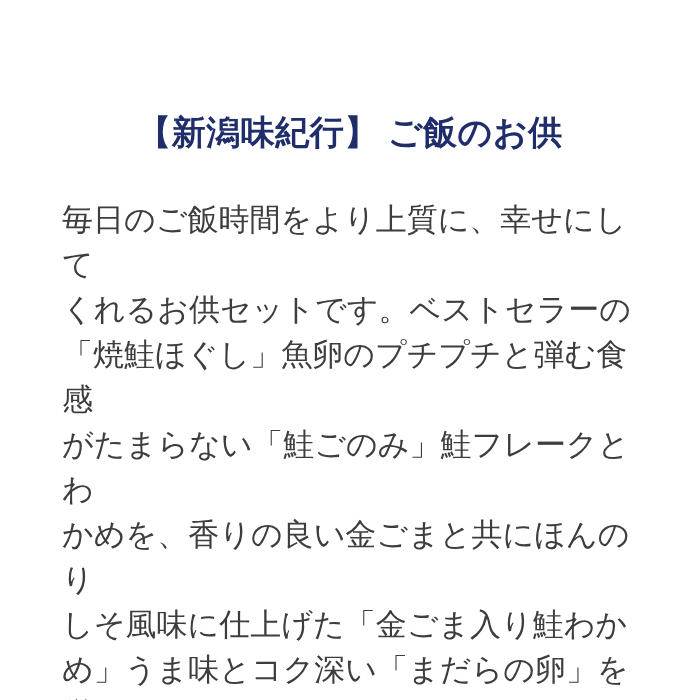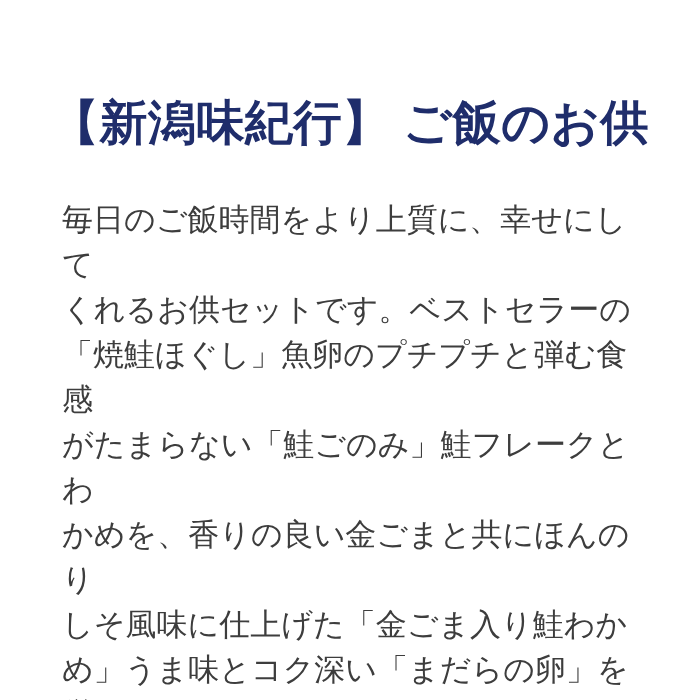--- a/index.html
+++ b/index.html
@@ -14,27 +14,27 @@
     position: relative;
     font-family: "Liberation Serif", "DejaVu Serif", serif;
   }
   .page {
     position: absolute;
     inset: 0;
     background: #ffffff;
   }
   .product-title {
     position: absolute;
-    top: 88px;
+    top: 108px;
     left: 0;
     width: 700px;
     margin: 0;
     text-align: center;
     font-family: "Liberation Serif", "DejaVu Serif", serif;
-    font-size: 48px;
+    font-size: 34px;
     font-weight: 700;
     line-height: 1.45;
     color: #1f2d6b;
     letter-spacing: 0.5px;
   }
   .product-description {
     position: absolute;
     top: 197px;
     left: 62px;
     width: 588px;

